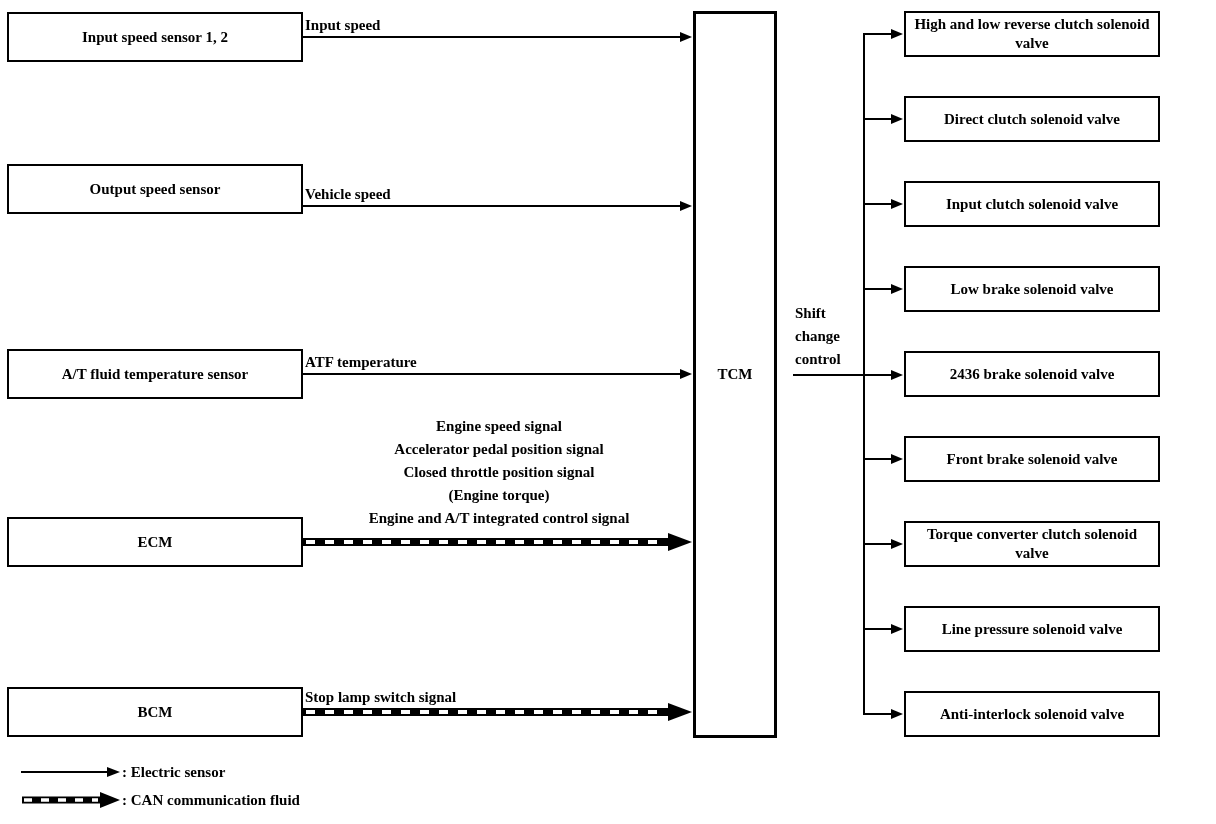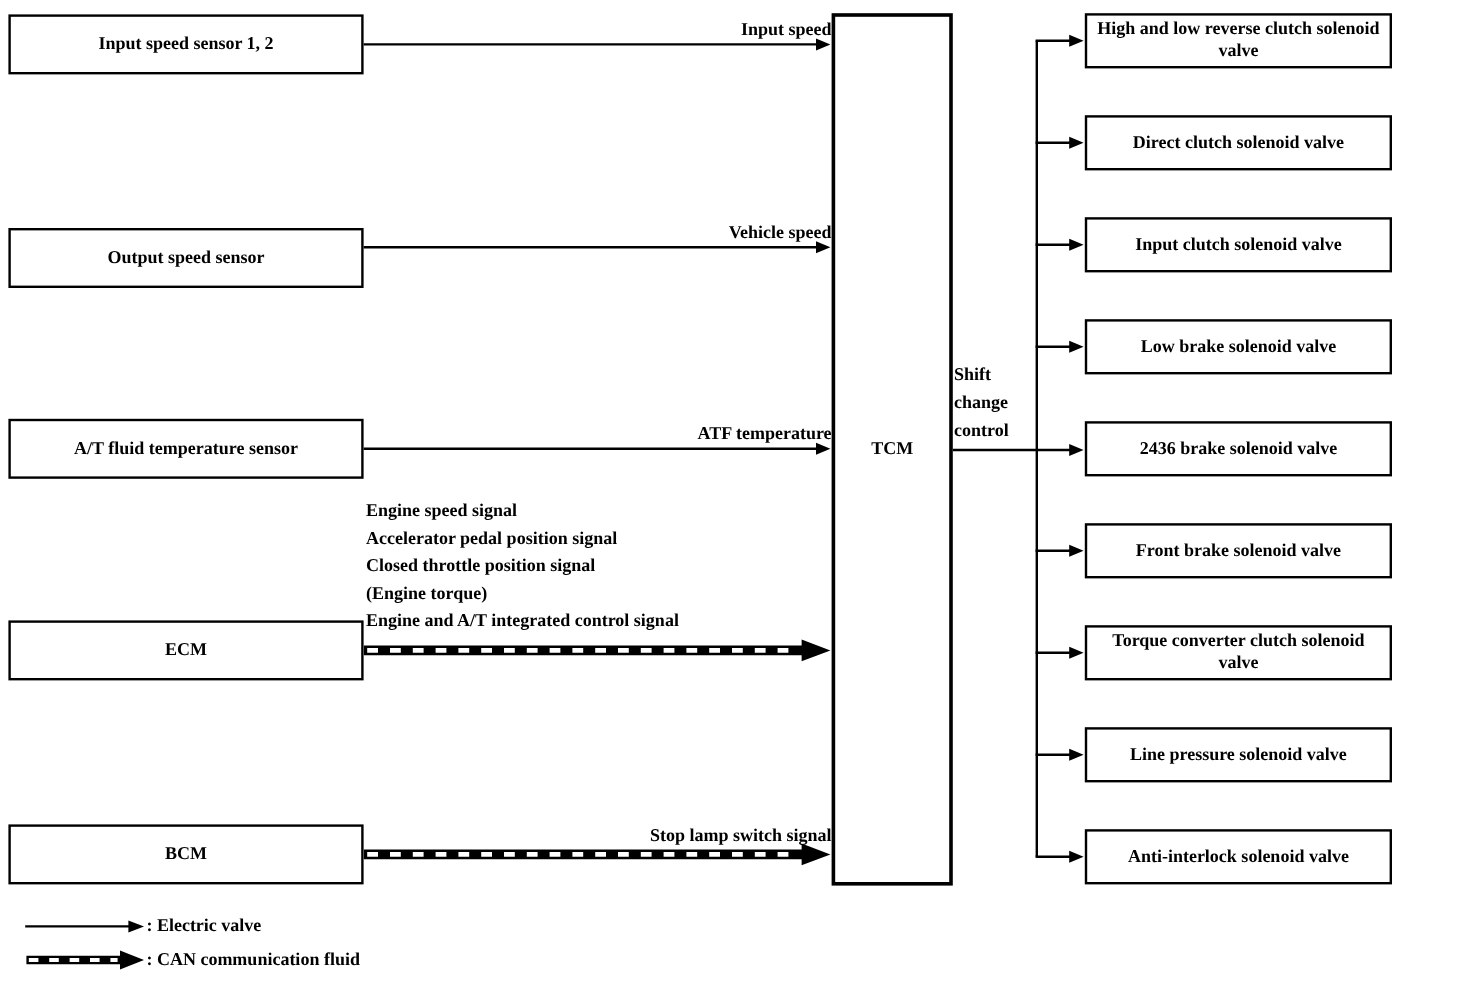--- a/index.html
+++ b/index.html
@@ -41,37 +41,37 @@
   }
   .box-right {
     left: 904px;
     width: 256px;
     height: 46px;
     padding: 0 8px;
   }
   .box-tcm {
     left: 693px;
     top: 11px;
-    width: 101px;
+    width: 84px;
     height: 727px;
     border-width: 3px;
   }
   .sig-label {
-    position: absolute;
-    left: 305px;
-    width: 388px;
-    text-align: right;
-    line-height: 18px;
-    height: 18px;
-  }
-  .sig-label-multi {
     position: absolute;
     left: 305px;
     width: 388px;
     text-align: left;
+    line-height: 18px;
+    height: 18px;
+  }
+  .sig-label-multi {
+    position: absolute;
+    left: 305px;
+    width: 388px;
+    text-align: center;
     line-height: 23px;
   }
   .shift-label {
     position: absolute;
     left: 795px;
     top: 302px;
     width: 66px;
     line-height: 23px;
   }
   .legend-text {
@@ -142,21 +142,21 @@
     <g>
       <line x1="22" y1="800" x2="101" y2="800" stroke="#000" stroke-width="7"></line>
       <line x1="24" y1="800" x2="98" y2="800" stroke="#fff" stroke-width="3.5" stroke-dasharray="8 9"></line>
       <polygon points="120,800 100,792 100,808" fill="#000"></polygon>
     </g>
   </svg>
 
   <div class="box box-left" style="top:12px">
     <span>Input speed sensor 1, 2</span>
   </div>
-  <div class="box box-left" style="top:190px">
+  <div class="box box-left" style="top:164px">
     <span>Output speed sensor</span>
   </div>
   <div class="box box-left" style="top:349px">
     <span>A/T fluid temperature sensor</span>
   </div>
   <div class="box box-left" style="top:517px">
     <span>ECM</span>
   </div>
   <div class="box box-left" style="top:687px">
     <span>BCM</span>
@@ -203,16 +203,16 @@
   <div class="box box-right" style="top:521px">
     <span>Torque converter clutch solenoid valve</span>
   </div>
   <div class="box box-right" style="top:606px">
     <span>Line pressure solenoid valve</span>
   </div>
   <div class="box box-right" style="top:691px">
     <span>Anti-interlock solenoid valve</span>
   </div>
 
-  <div class="legend-text" style="top:763px">: Electric valve</div>
+  <div class="legend-text" style="top:763px">: Electric sensor</div>
   <div class="legend-text" style="top:791px">: CAN communication fluid</div>
 
 </div>
 
 </body></html>

